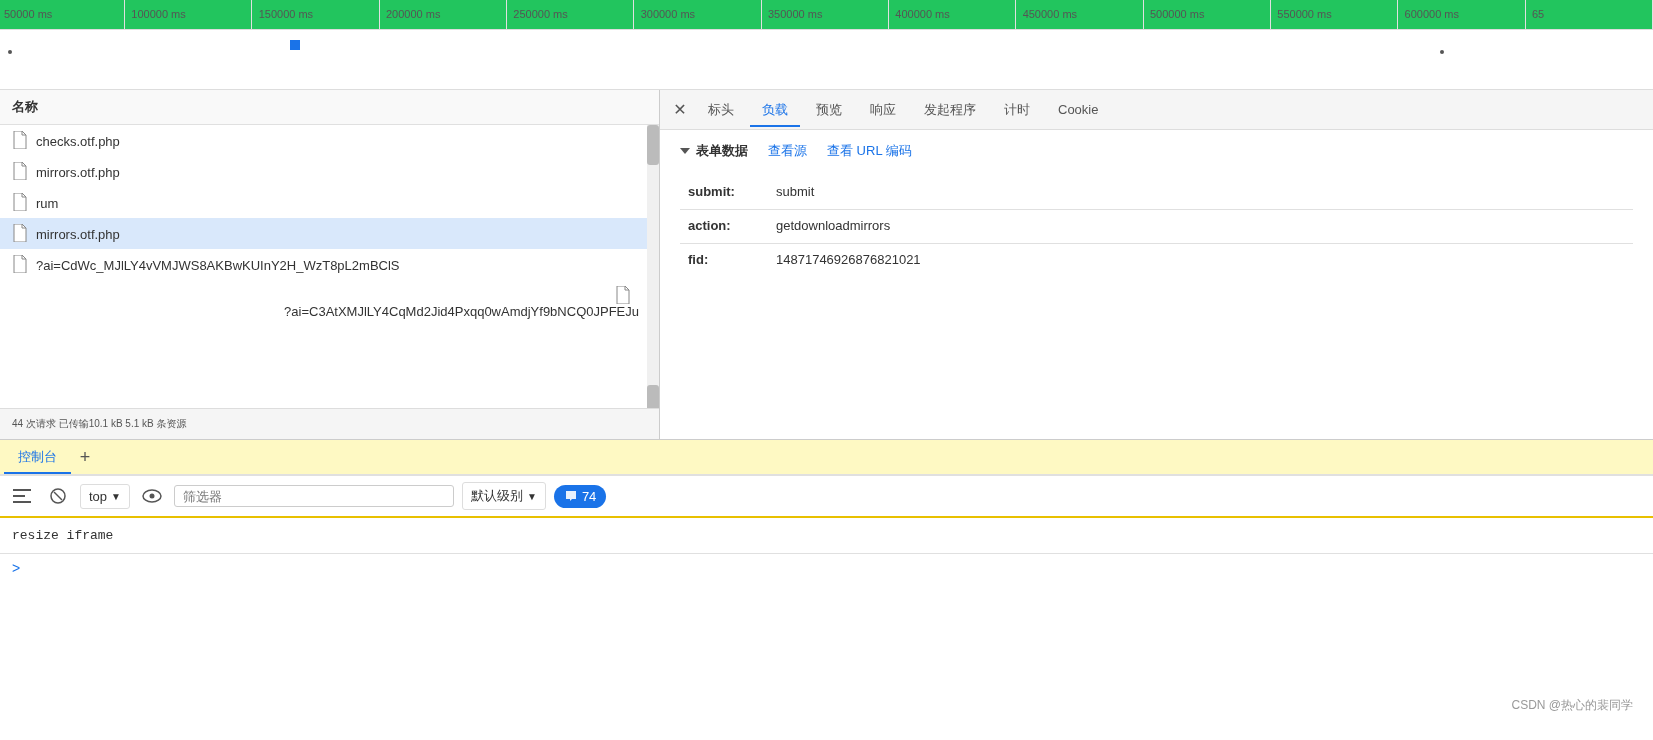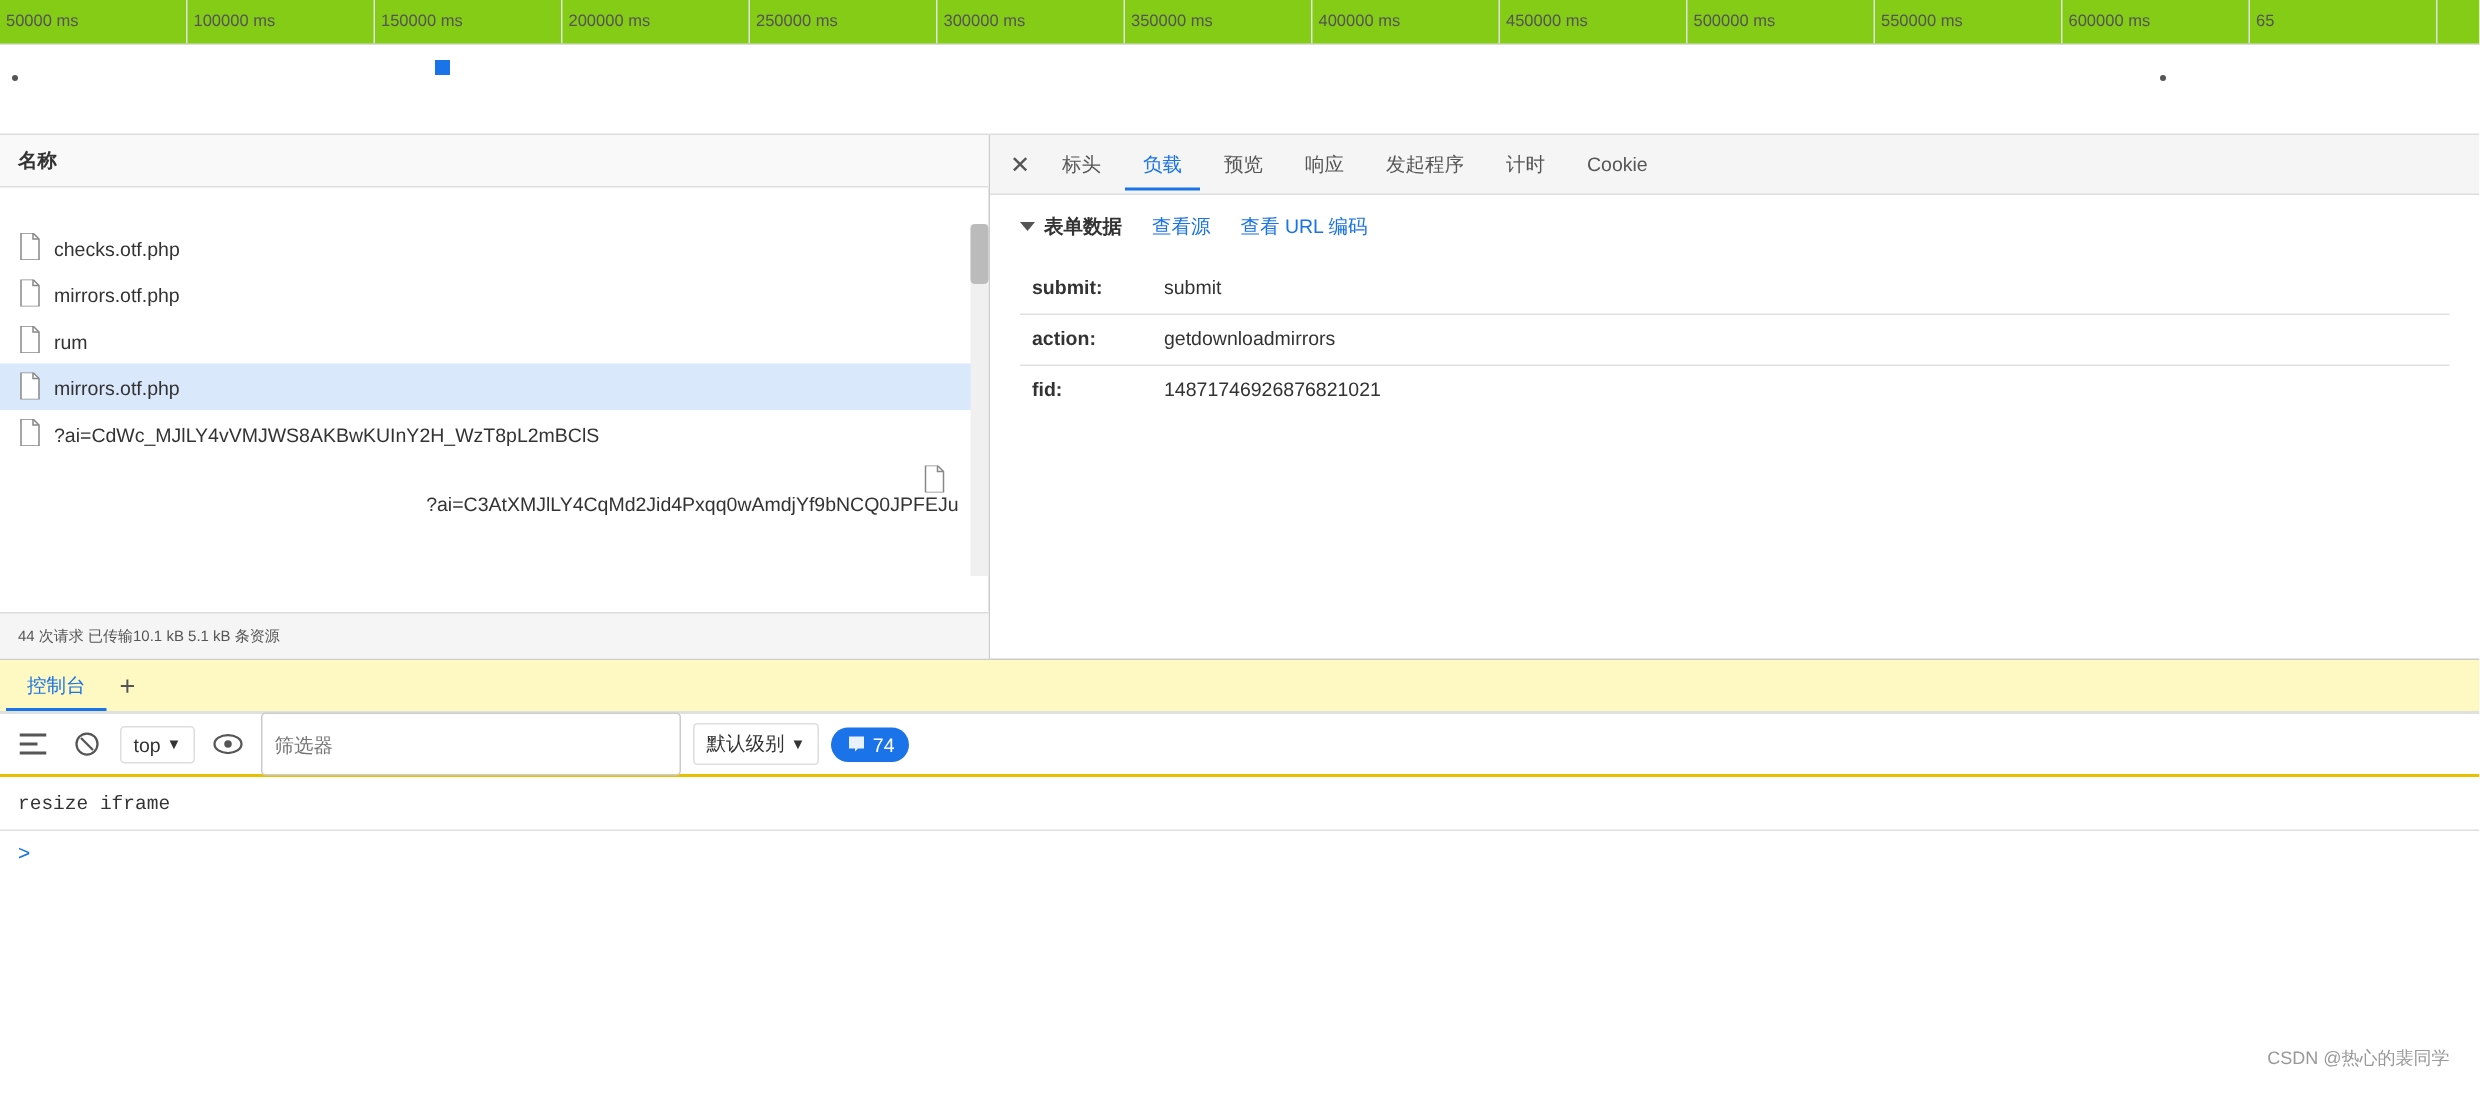--- a/index.html
+++ b/index.html
@@ -3,22 +3,23 @@
   <meta charset="utf-8">
   <style>
     * { margin: 0; padding: 0; box-sizing: border-box; }
     body { font-family: 'Microsoft YaHei', 'SimHei', Arial, sans-serif; font-size: 13px; background: #fff; overflow: hidden; width: 1653px; height: 740px; }
 
     
     .timeline-header {
       display: flex;
       height: 30px;
       border-bottom: 1px solid #ddd;
-      background: #84cc16;
+      background: #22c55e;
       overflow: hidden;
+      justify-content: space-between;
     }
     .timeline-header span {
       flex: 0 0 auto;
       width: 125px;
       font-size: 11px;
       color: #555;
       padding-top: 8px;
       padding-left: 4px;
       border-right: 1px solid #e0e0e0;
     }
@@ -64,21 +65,20 @@
       border-bottom: 1px solid #ccc;
     }
 
     
     .left-pane {
       width: 660px;
       border-right: 1px solid #ccc;
       display: flex;
       flex-direction: column;
       position: relative;
-      gap: 24px;
     }
     .list-header {
       padding: 8px 12px;
       font-size: 13px;
       font-weight: bold;
       color: #333;
       border-bottom: 1px solid #e0e0e0;
       background: #f9f9f9;
     }
     .file-list {
@@ -303,21 +303,21 @@
       width: 28px;
       height: 28px;
       display: flex;
       align-items: center;
       justify-content: center;
       cursor: pointer;
     }
     .filter-input {
       flex: 1;
       max-width: 280px;
-      height: 42px;
+      height: 22px;
       padding: 0 8px;
       border: 1px solid #ccc;
       border-radius: 3px;
       font-size: 13px;
       outline: none;
     }
     .level-select {
       display: flex;
       align-items: center;
       gap: 4px;

